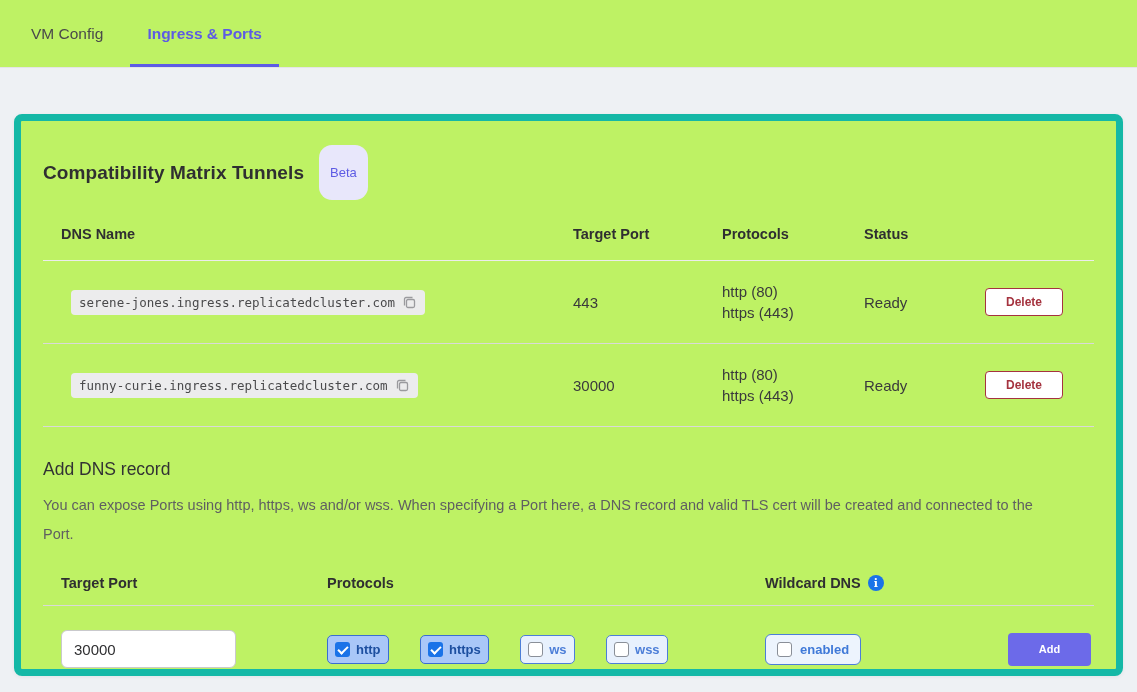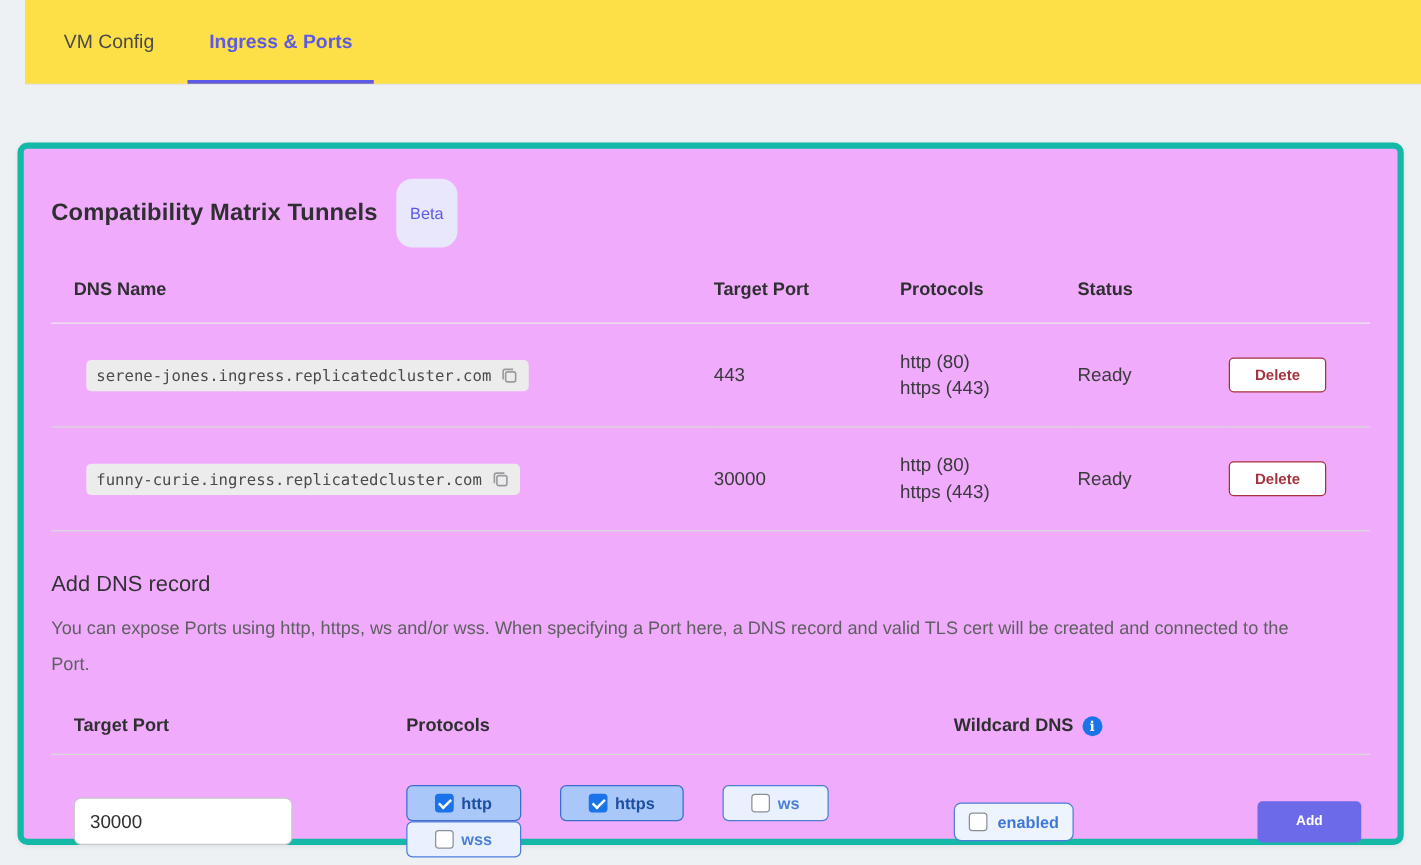--- a/index.html
+++ b/index.html
@@ -5,48 +5,47 @@
   * { margin:0; padding:0; box-sizing:border-box; }
   html,body { width:1137px; height:692px; }
   body {
     font-family:"Liberation Sans", sans-serif;
     background:#eef1f4;
     color:#333;
     overflow:hidden;
   }
   
   .tabbar {
-    background:#fde047;
+    background:#bef264;
     height:68px;
     padding:0 31px;
     display:flex;
     align-items:stretch;
     border-bottom:1px solid #e4e4e6;
-    margin-left:20px;
   }
   .tab {
     display:flex; align-items:center;
     font-size:15.5px;
     color:#4a4a4a;
     margin-right:27px;
     cursor:pointer;
     border-bottom:3px solid transparent;
     padding-top:3px;
   }
   .tab.active {
     color:#5d5be4;
     font-weight:bold;
     padding-left:17px; padding-right:17px;
     border-bottom-color:#5d5be4;
   }
   
   .page { padding:46px 14px 0 14px; }
   .card {
-    background:#f0abfc;
-    border:5px solid #14b8a6;
+    background:#bef264;
+    border:7px solid #14b8a6;
     border-radius:8px;
     box-shadow:0 1px 4px rgba(0,0,0,.06);
     padding:24px 22px 22px 22px;
     height:562px;
   }
   .card-header { display:flex; align-items:center; margin-bottom:14px; }
   .card-title { font-size:19px; font-weight:bold; color:#2f2f31; letter-spacing:.1px; }
   .beta-badge {
     margin-left:15px;
     background:#e8e7fb;
@@ -140,21 +139,21 @@
     border-radius:6px;
     font-family:inherit;
     font-size:15px;
     color:#2f2f31;
     padding:0 12px;
     outline:none;
   }
   .pill {
     display:inline-flex; align-items:center;
     border-radius:5px;
-    padding:6px 22px;
+    padding:6px 7px;
     margin-right:27px;
     font-size:13px; font-weight:bold;
     cursor:pointer;
     user-select:none;
   }
   .pill.checked { background:#a9c7f8; border:1.5px solid #3a6ed0; color:#1d4fa0; }
   .pill.unchecked { background:#e8f1fd; border:1.5px solid #4c7ed8; color:#4c7ed8;text-align:right; }
   .pill .box {
     width:15px; height:15px;
     border-radius:3px;

